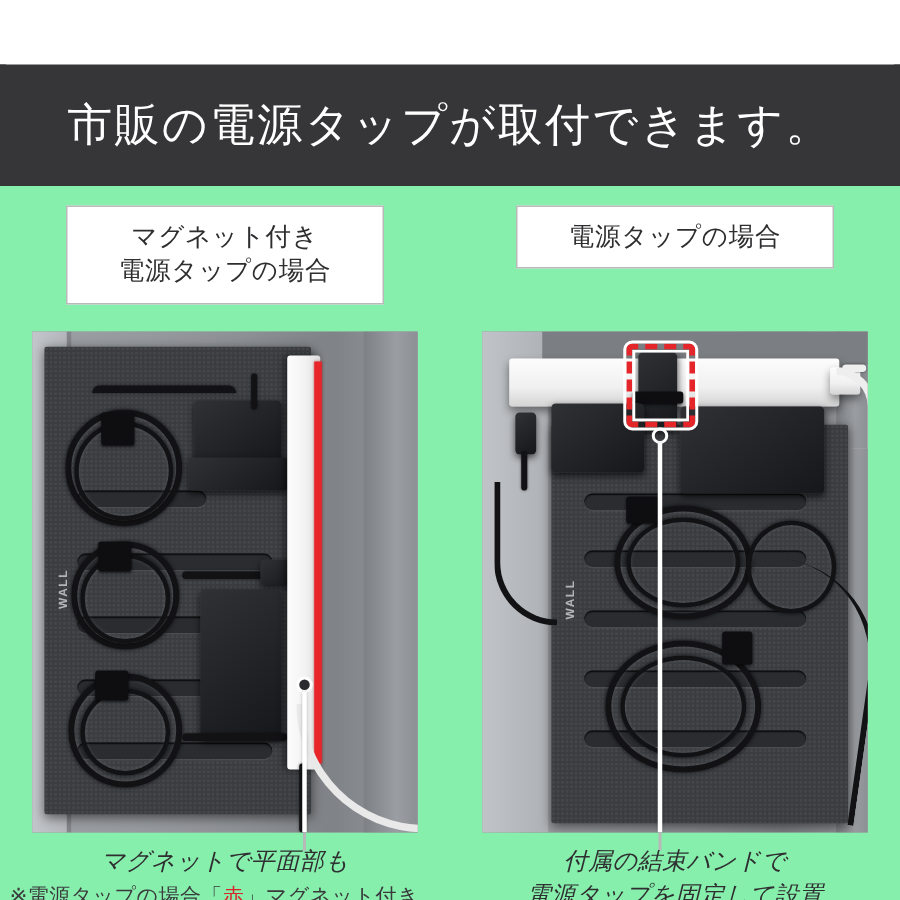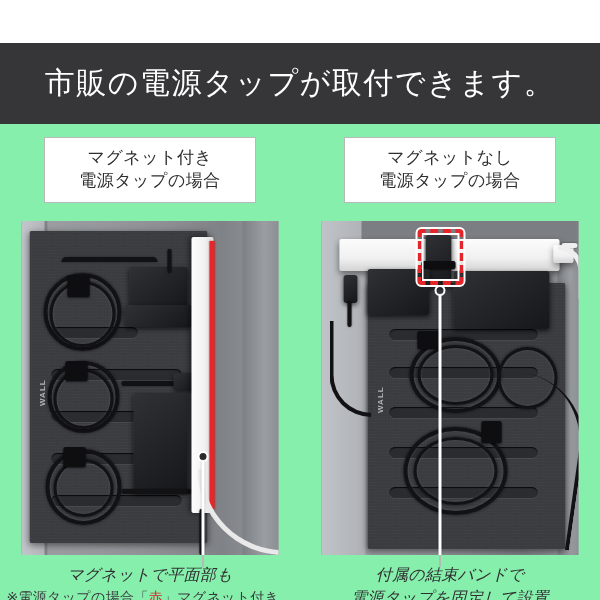--- a/index.html
+++ b/index.html
@@ -301,21 +301,20 @@
 
       <div class="caption">
         <span class="cl">マグネットで平面部も</span>
         <span class="note"><span>※電源タップの場合「</span><span class="red">赤</span><span>」マグネット付き。</span></span>
       </div>
     </div>
 
     <div class="panel">
 
       <div class="label-box">
-        <span class="l1">マグネットなし</span>
         <span class="l2">電源タップの場合</span>
       </div>
 
       <div class="photo">
         <div class="wall-bg"></div>
         <div class="wall-left-col" style="width:17%; background:linear-gradient(90deg,#c0c3c7,#aeb1b5);"></div>
         <div class="wall-right-col" style="width:8%;"></div>
 
         <div style="position:absolute; left:40px; top:0; right:0; height:22px; background:#7b7e82;"></div>
 

